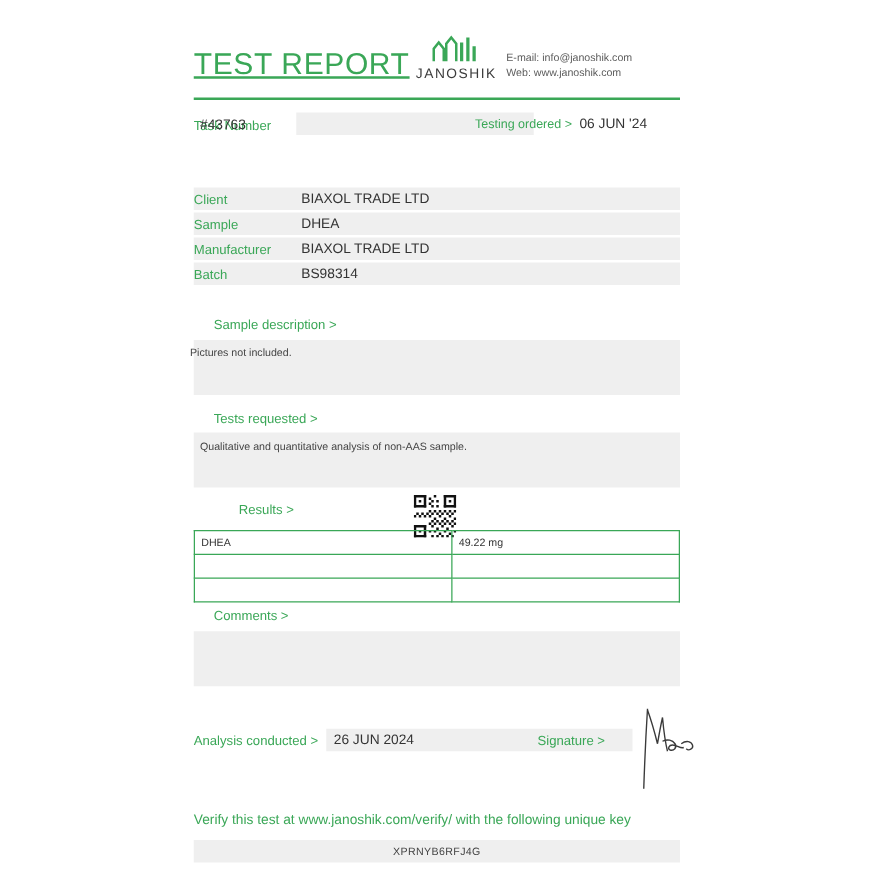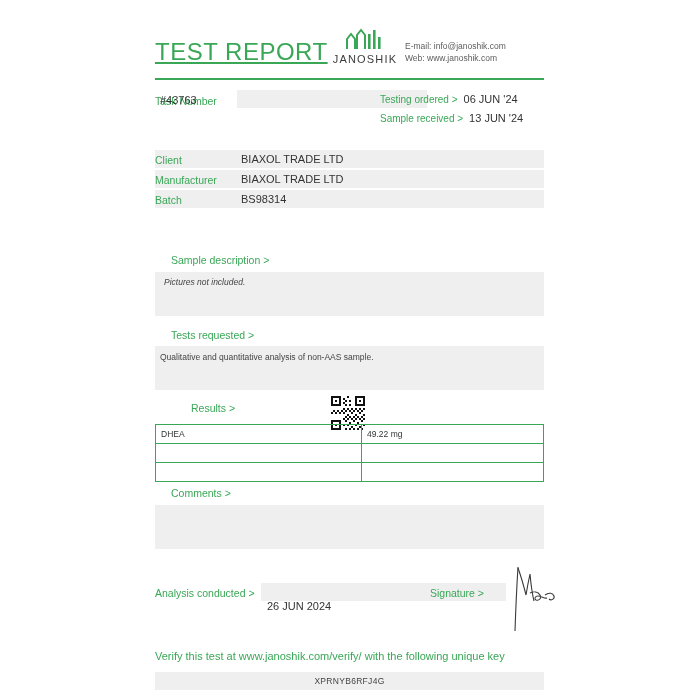--- a/index.html
+++ b/index.html
@@ -174,21 +174,21 @@
   }
   .sec-text {
     position: absolute;
     font-size: 8.5px;
     color: #444;
   }
 
   
   .sd-title { left: 155px; top: 254px; }
   .sd-box { left: 155px; top: 272px; width: 389px; height: 44px; }
-  .sd-text { left: 164px; top: 277px; font-style: italic; }
+  .sd-text { left: 152px; top: 277px; }
 
   
   .tr-title { left: 155px; top: 329px; }
   .tr-box { left: 155px; top: 346px; width: 389px; height: 44px; }
   .tr-text { left: 160px; top: 352px; }
 
   
   .res-title { left: 155px; top: 402px; padding-left: 20px; }
   .qr {
     position: absolute;
@@ -239,21 +239,21 @@
     position: absolute;
     left: 106px;
     top: 0px;
     width: 245px;
     height: 18px;
     background: #efefef;
   }
   .an-value {
     position: absolute;
     left: 112px;
-    top: 17px;
+    top: 3px;
     font-size: 11px;
     color: #333;
   }
   .sig-label {
     position: absolute;
     left: 275px;
     top: 4px;
     font-size: 10.5px;
     color: #3aa757;
   }
@@ -323,31 +323,33 @@
   <div class="header-rule"></div>
 
   <div class="task-row">
     <div class="task-label">Task Number</div>
     <div class="task-value-box"></div>
     <div class="task-value">#43763</div>
     <div class="dates">
       <div class="date-line">
         <span>Testing ordered &gt;</span><span class="dval">06 JUN '24</span>
       </div>
-      <div class="date-line">
-        <span>Sample received &gt;</span><span class="dval">13 JUN '24</span>
-      </div>
     </div>
   </div>
 
   <div class="info">
     <div class="info-row">
       <div class="bg"></div>
       <div class="k">Client</div>
       <div class="v">BIAXOL TRADE LTD</div>
+    </div>
+    <div class="info-row">
+      <div class="bg"></div>
+      <div class="k">Sample</div>
+      <div class="v">DHEA</div>
     </div>
     <div class="info-row">
       <div class="bg"></div>
       <div class="k">Manufacturer</div>
       <div class="v">BIAXOL TRADE LTD</div>
     </div>
     <div class="info-row">
       <div class="bg"></div>
       <div class="k">Batch</div>
       <div class="v">BS98314</div>

